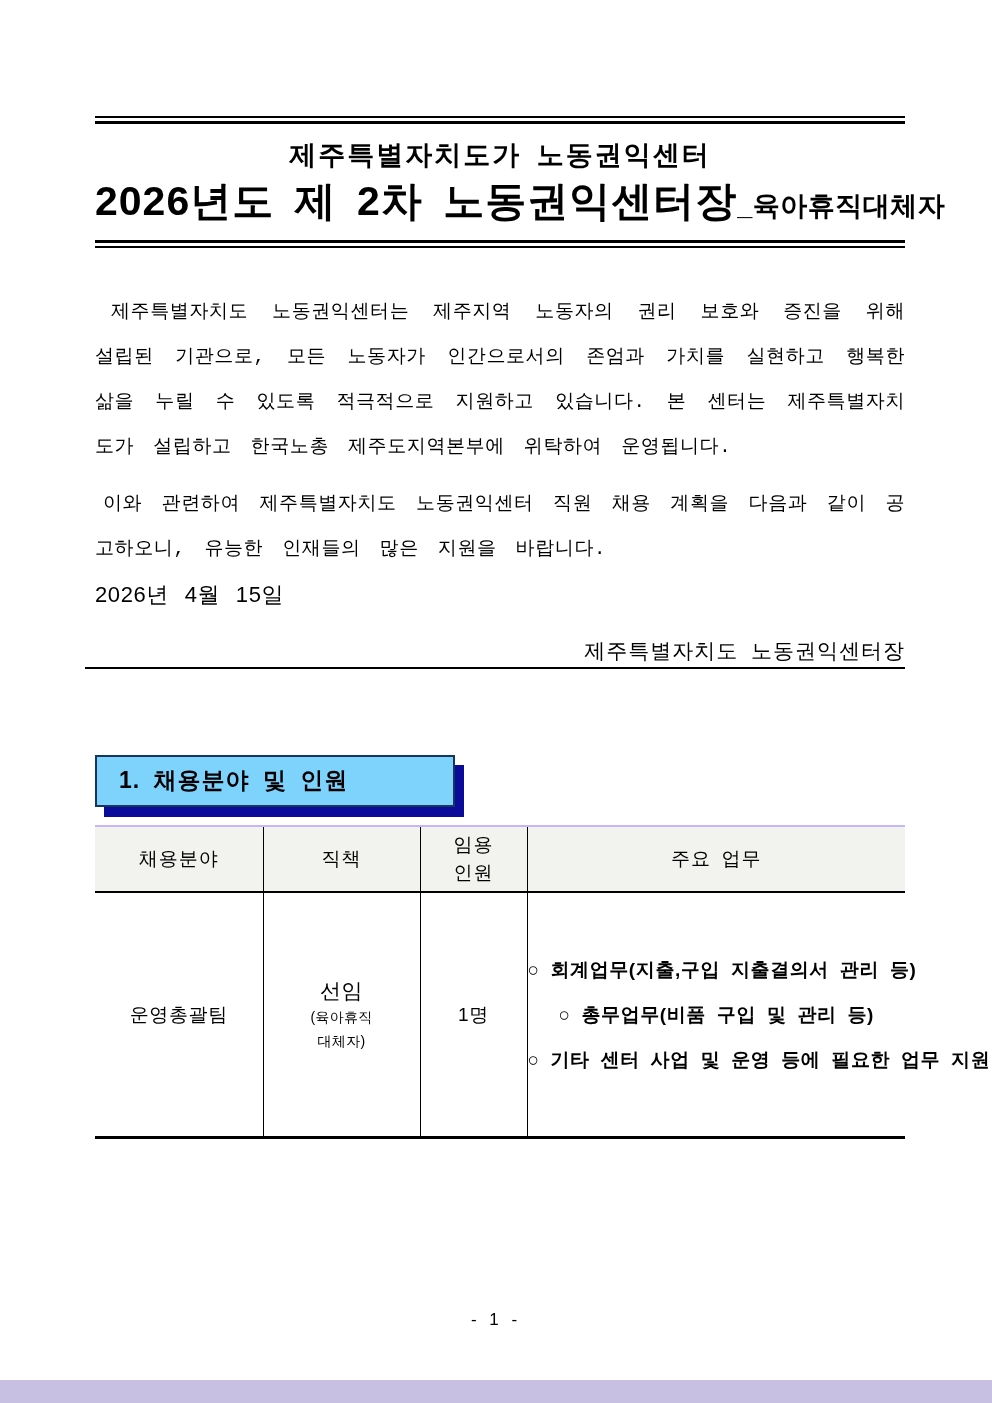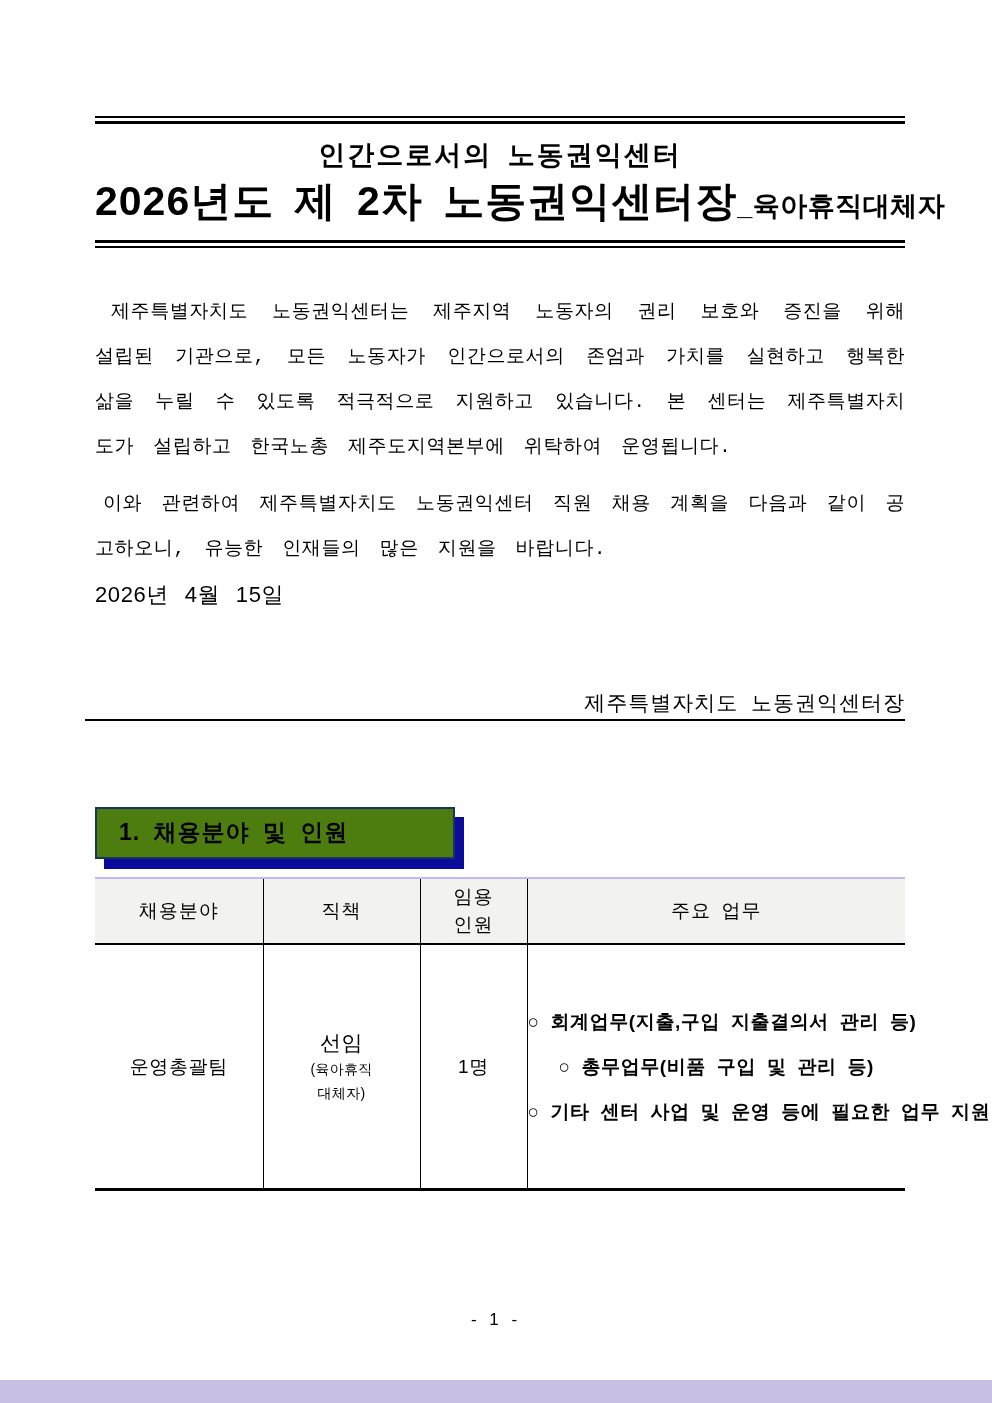--- a/index.html
+++ b/index.html
@@ -69,39 +69,39 @@
 
   .date-line {
     margin-top: 8px;
     text-align: left;
     padding-right: 44px;
     font-size: 22px;
     word-spacing: 9px;
     letter-spacing: 0.6px;
   }
   .signature {
-    margin-top: 80px;
+    margin-top: 28px;
     text-align: right;
     font-size: 21px;
     letter-spacing: 1px;
     word-spacing: 6px;
     line-height: 26px;
   }
   .sign-rule {
     margin-top: 3px;
     margin-left: -10px;
     width: 820px;
     border-top: 2px solid #000;
   }
 
   
   .section-box {
     margin-top: 86px;
     width: 334px;
-    background: #4d7c0f;
+    background: #7dd3fc;
     border: 2px solid #17365d;
     box-shadow: 9px 10px 0 0 #0a0a9b;
     padding: 8px 0 9px 22px;
     font-size: 23px;
     font-weight: bold;
     letter-spacing: 1px;
     word-spacing: 6px;
   }
 
   
@@ -169,21 +169,21 @@
   }
 </style>
 </head>
 <body>
 
 <div class="page">
   <div class="content">
 
     <div class="rule-double top"></div>
 
-    <div class="org-title">인간으로서의 노동권익센터</div>
+    <div class="org-title">제주특별자치도가 노동권익센터</div>
 
     <div class="notice-title">
       <span>2026년도 제 2차 노동권익센터장</span><span class="suffix">_육아휴직대체자</span>
     </div>
 
     <div class="rule-double bottom"></div>
 
     <p class="body-par p1">제주특별자치도 노동권익센터는 제주지역 노동자의 권리 보호와 증진을 위해 설립된 기관으로, 모든 노동자가 인간으로서의 존엄과 가치를 실현하고 행복한 삶을 누릴 수 있도록 적극적으로 지원하고 있습니다. 본 센터는 제주특별자치도가 설립하고 한국노총 제주도지역본부에 위탁하여 운영됩니다.</p>
 
     <p class="body-par p2">이와 관련하여 제주특별자치도 노동권익센터 직원 채용 계획을 다음과 같이 공고하오니, 유능한 인재들의 많은 지원을 바랍니다.</p>

